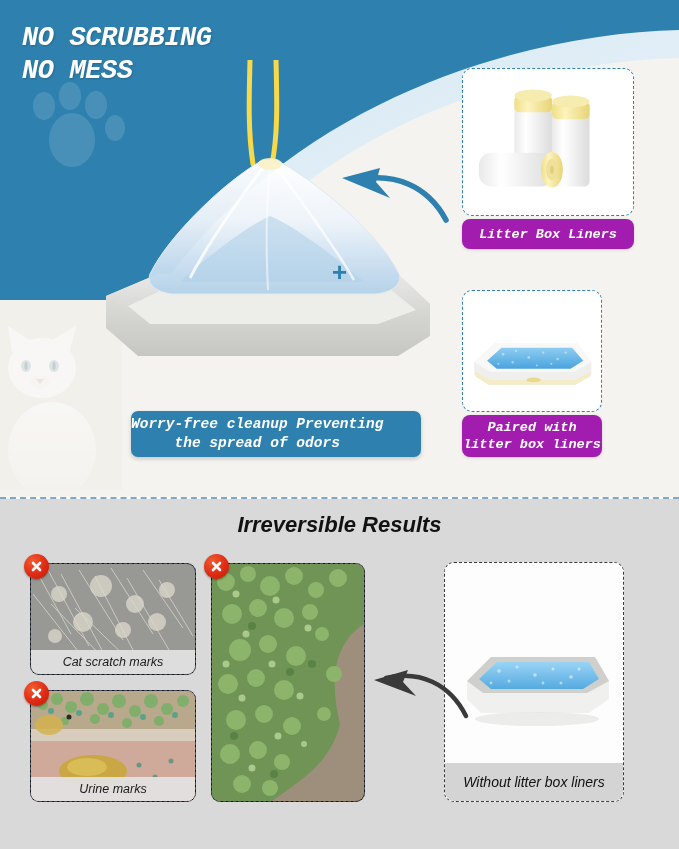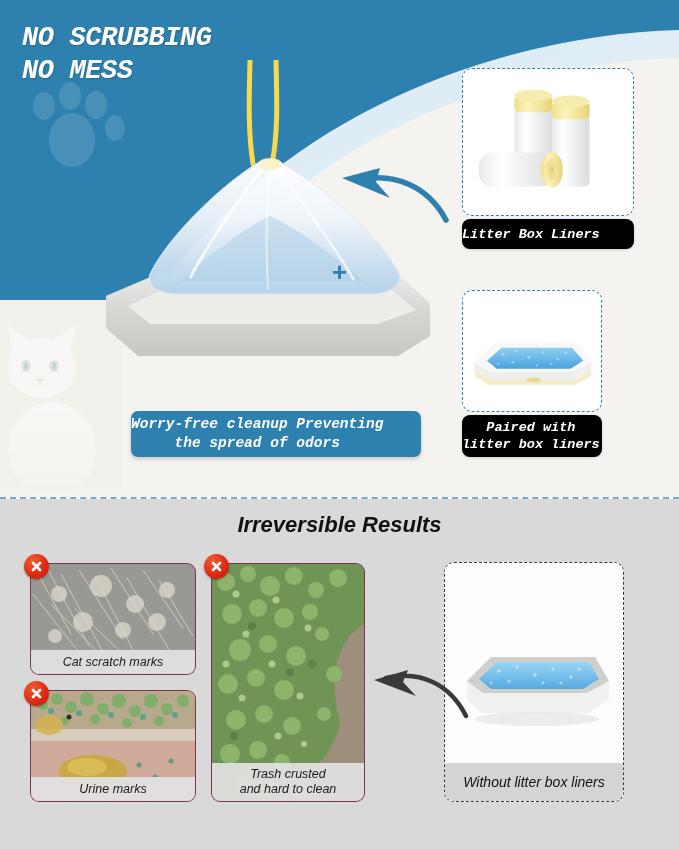--- a/index.html
+++ b/index.html
@@ -36,41 +36,41 @@
     background:#2e80ae;border-radius:7px;z-index:5;
     box-shadow:0 2px 4px rgba(0,0,0,.18);
     display:flex;align-items:center;}
   .caption-banner span{color:#fff;font-style:italic;font-weight:bold;
     font-size:14.5px;line-height:19px;text-align:center;white-space:pre-line;}
 
   
   .side-card{position:absolute;z-index:5;}
   .card-frame{border:1.6px dashed #2e80ae;border-radius:10px;background:#ffffff;
     position:relative;overflow:hidden;}
-  .card-label{background:#000000;border-radius:8px;margin-top:3px;
-    display:flex;align-items:center;justify-content:flex-start;
+  .card-label{background:#a21caf;border-radius:8px;margin-top:3px;
+    display:flex;align-items:center;justify-content:center;
     color:#fff;font-style:italic;font-weight:bold;font-size:13.5px;
     line-height:17px;text-align:center;white-space:pre-line;
     box-shadow:0 1px 3px rgba(0,0,0,.15);}
 
   .plus-sign{position:absolute;left:0;width:100%;text-align:center;
     color:#2e80ae;font-size:26px;font-weight:bold;line-height:1;z-index:5;}
 
   
   .divider{position:absolute;left:0;top:497px;width:679px;height:0;
     border-top:2px dashed #7fa8c4;z-index:8;}
 
   
   .bottom-section{position:absolute;left:0;top:499px;width:679px;height:350px;
     background:#d9d9d9;overflow:hidden;}
   .section-title{position:absolute;left:0;top:13px;width:679px;text-align:center;
     font-style:italic;font-weight:bold;font-size:22px;color:#111;}
 
   .photo-card{position:absolute;border:1.7px dashed #4a4a4a;border-radius:9px;
-    background:#be185d;overflow:hidden;}
+    background:#0f172a;overflow:hidden;}
   .photo-area{width:100%;height:100%;position:relative;overflow:hidden;}
   .photo-caption{position:absolute;left:0;bottom:0;width:100%;
     background:rgba(226,226,226,.93);
     display:flex;align-items:center;justify-content:center;
     font-style:italic;font-size:12.5px;color:#1a1a1a;text-align:center;
     line-height:15px;white-space:pre-line;}
 
   
   .x-badge{position:absolute;width:25px;height:25px;border-radius:50%;
     background:radial-gradient(circle at 34% 28%, #f05a32 0%, #e02b14 55%, #b71c06 100%);
@@ -430,24 +430,20 @@
             <circle cx="92" cy="180" r="3"></circle>
         </g>
         <g fill="#4d7a3c" opacity=".65">
           <circle cx="40" cy="62" r="4"></circle>
             <circle cx="78" cy="108" r="4"></circle>
             <circle cx="22" cy="172" r="4"></circle>
           <circle cx="62" cy="210" r="4"></circle>
             <circle cx="100" cy="100" r="4"></circle>
         </g>
       </svg>
-      <div class="photo-caption" style="height:38px;">
-        <span>Trash crusted
-and hard to clean</span>
-      </div>
     </div>
   </div>
   <div class="x-badge" style="left:204px;top:554px;">
     <svg width="13" height="13" viewBox="0 0 13 13">
       <path d="M3,3 L10,10 M10,3 L3,10" stroke="#ffffff" stroke-width="2.6" stroke-linecap="round"></path>
     </svg>
   </div>
 
   <svg class="dark-arrow" viewBox="0 0 100 58">
     <path d="M94,54 C78,22 48,8 14,16" stroke="#3a3a3a" stroke-width="4.5" fill="none" stroke-linecap="round"></path>

